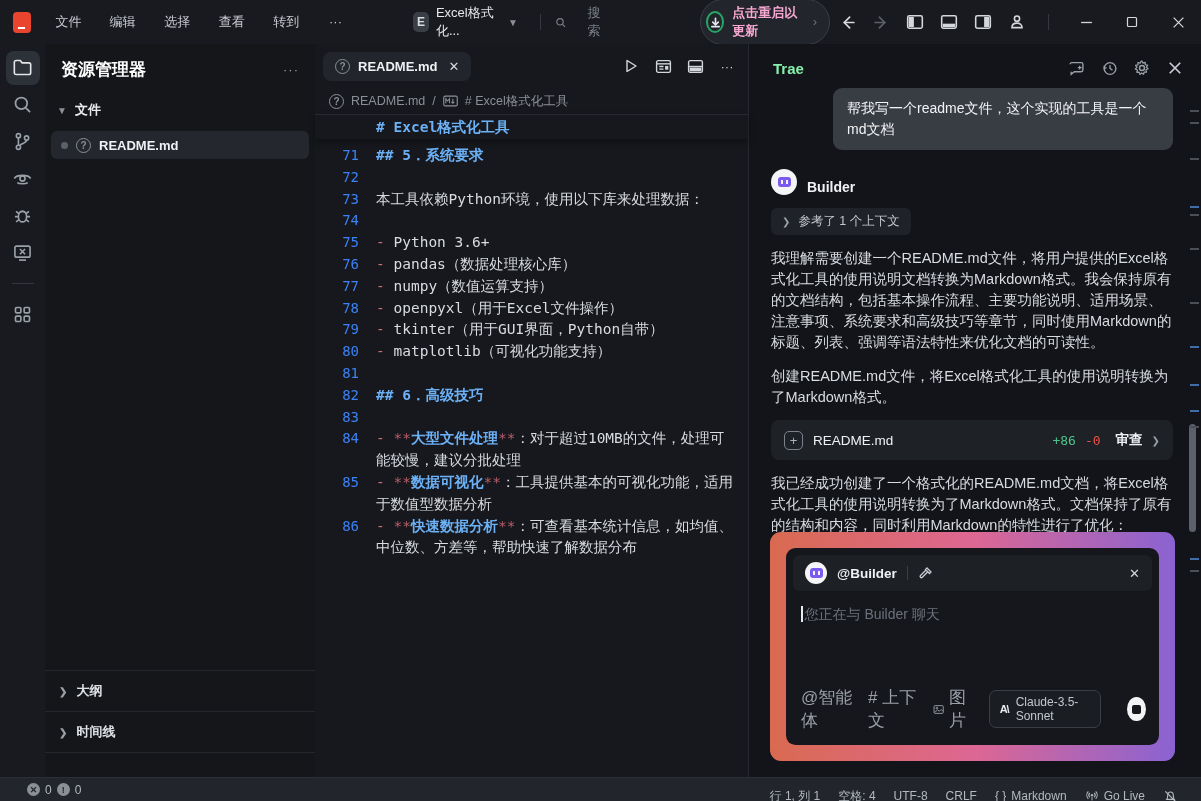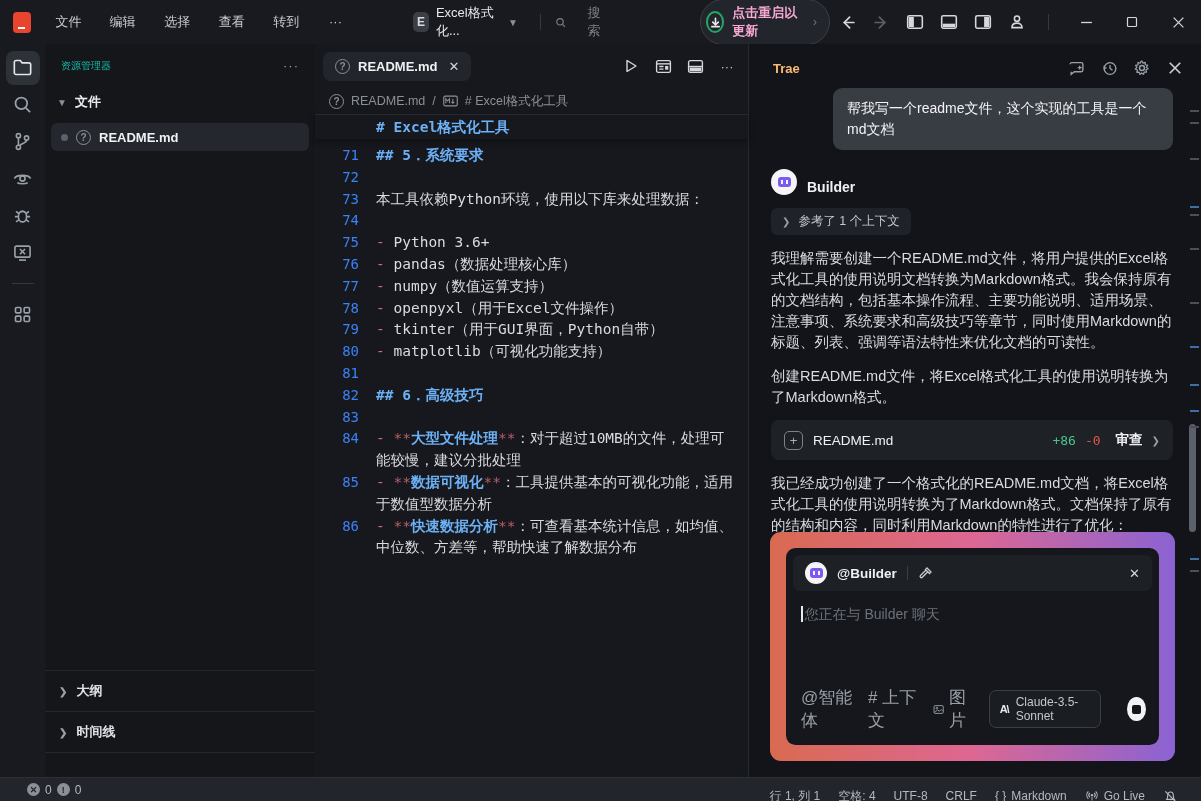--- a/index.html
+++ b/index.html
@@ -38,21 +38,21 @@
   
   #activitybar { position:absolute; left:0; top:44px; width:45px; height:733px; background:#181a1f;
     display:flex; flex-direction:column; align-items:center; padding-top:5px; }
   .ab-item { width:37px; height:37px; display:flex; align-items:center; justify-content:center; cursor:pointer; }
   .ab-active { background:#2d3138; border-radius:8px; width:34px; height:34px; margin:1.5px 0; }
   .ab-div { width:22px; height:1px; background:#33373e; margin:12px 0; }
 
   
   #sidebar { position:absolute; left:45px; top:44px; width:270px; height:733px; background:#14161a; }
   #sb-header { display:flex; align-items:center; justify-content:space-between; padding:14px 16px 10px 16px; }
-  #sb-title { color:#14b8a6; font-weight:normal; font-size:10px; }
+  #sb-title { color:#ffffff; font-weight:bold; font-size:17px; }
   #sb-more { color:#9aa0a8; letter-spacing:1px; cursor:pointer; }
   #sb-section { display:flex; align-items:center; gap:8px; padding:10px 12px; color:#e8eaee; font-weight:bold; cursor:pointer; }
   #file-row { margin:2px 6px; background:#24272d; border-radius:6px; height:28px;
     display:flex; align-items:center; gap:8px; padding:0 10px; cursor:pointer; }
   .mod-dot { width:7px; height:7px; border-radius:50%; background:#5c6169; }
   .q-circle { width:15px; height:15px; border-radius:50%; border:1.4px solid #8b9097; color:#8b9097;
     font-size:10px; font-weight:bold; display:flex; align-items:center; justify-content:center; flex:none; }
   #file-row .fname { color:#f0f1f4; font-weight:bold; font-size:13px; }
   #sb-bottom { position:absolute; left:0; bottom:24px; width:100%; }
   .sb-collapsed { display:flex; align-items:center; gap:9px; padding:11px 14px; color:#dfe2e7; font-weight:bold;
@@ -79,21 +79,21 @@
   .seg-h { color:#6cb0f5; font-weight:bold; }
   .seg-t { color:#d8dbe0; }
   .seg-d { color:#cf6e76; }
   .seg-m { color:#b65f6b; }
   .seg-b { color:#6cb0f5; font-weight:bold; }
   #ed-scrollthumb { position:absolute; right:4px; top:73px; width:13px; height:6px; background:#8d929b; border-radius:2px; }
 
   
   #chat { position:absolute; left:748px; top:44px; width:453px; height:733px; background:#121419; border-left:1px solid #26292f; }
   #chat-header { display:flex; align-items:center; padding:12px 14px 8px 24px; }
-  #chat-title { color:#fdba74; font-weight:bold; font-size:13px; }
+  #chat-title { color:#86efac; font-weight:bold; font-size:15px; }
   #chat-hicons { margin-left:auto; display:flex; align-items:center; gap:9px; }
   .ch-icon { width:24px; height:24px; display:flex; align-items:center; justify-content:center; border-radius:5px; cursor:pointer; color:#9aa0a8; }
   #chat-body { position:absolute; left:22px; right:28px; top:44px; }
   #user-bubble { margin-left:62px; background:#383c43; border-radius:9px; padding:10px 14px;
     color:#f2f3f5; font-size:14px; line-height:21px; }
   #builder-row { display:flex; align-items:flex-end; gap:10px; margin-top:19px; }
   .bot-avatar { width:26px; height:26px; border-radius:50%; background:#f5f5f7; display:flex; align-items:center; justify-content:center; flex:none; }
   .bot-face { width:13px; height:10px; border-radius:3px; background:#7a5af0; position:relative; }
   .bot-face:before, .bot-face:after { content:""; position:absolute; top:3px; width:2px; height:3.5px; background:#f5f5f7; }
   .bot-face:before { left:3px; } .bot-face:after { right:3px; }

